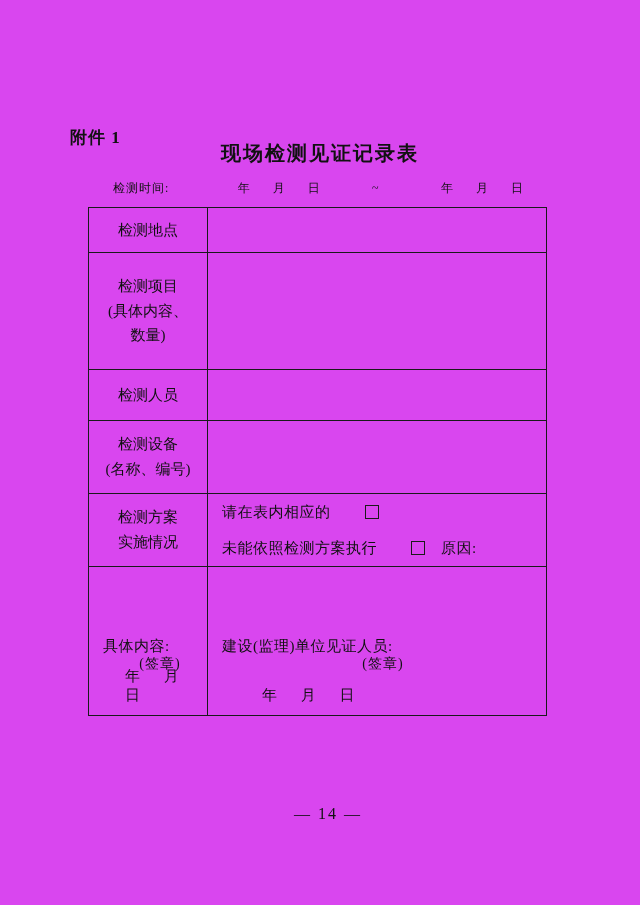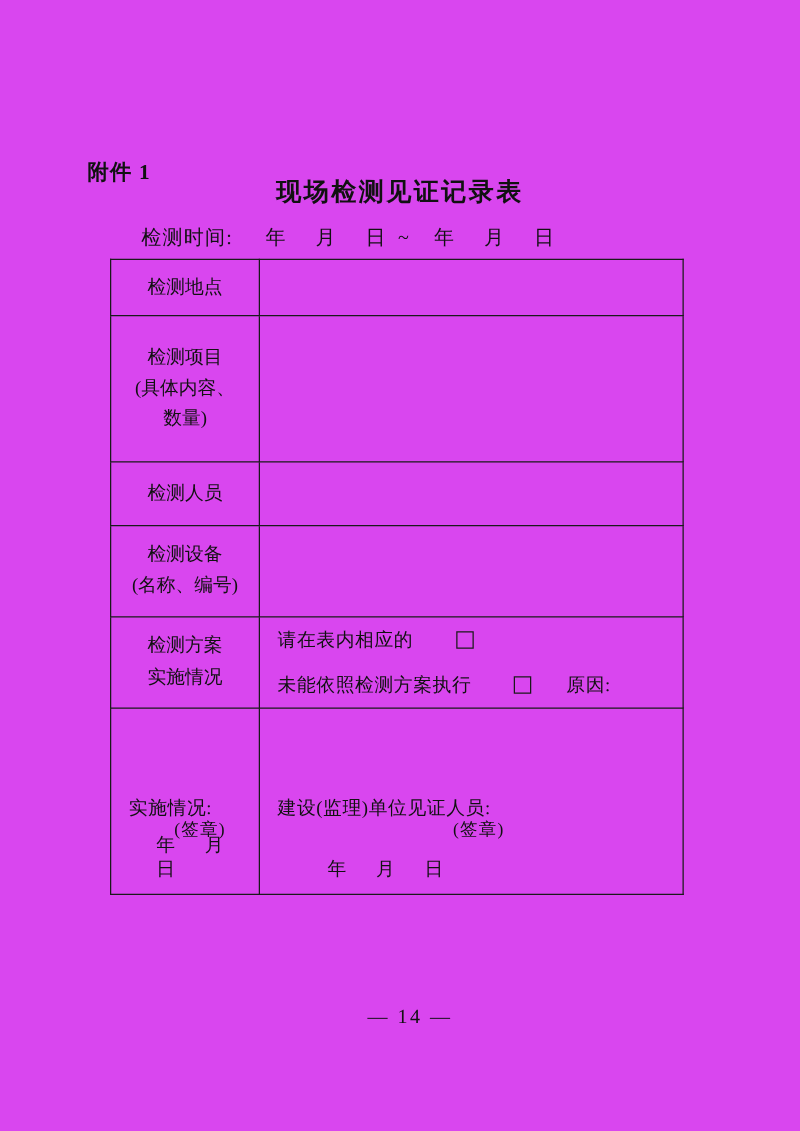--- a/index.html
+++ b/index.html
@@ -38,23 +38,24 @@
     text-align: center;
     font-size: 20px;
     font-weight: bold;
     letter-spacing: 2px;
   }
   .time-row {
     position: absolute;
     left: 113px;
     top: 180px;
     width: 420px;
-    font-size: 16px;
+    font-size: 12px;
     display: flex;
     align-items: baseline;
+    justify-content: space-between;
   }
   .time-row .lbl {
     letter-spacing: 1px;
   }
   .time-row .slot {
     display: inline-block;
     letter-spacing: 10px;
     margin-left: 26px;
   }
   .time-row .tilde {
@@ -107,21 +108,21 @@
   .scheme-line .txt { letter-spacing: 0.5px; }
   .checkbox {
     display: inline-block;
     width: 12px;
     height: 12px;
     border: 1px solid #1a1a1a;
     margin-left: 34px;
     vertical-align: middle;
   }
   .reason {
-    margin-left: 28px;
+    margin-left: 16px;
     letter-spacing: 0.5px;
   }
 
   .sign-cell {
     height: 148px;
     vertical-align: top;
     position: relative;
   }
   .sign-cell .sign-title {
     font-size: 15px;
@@ -225,21 +226,21 @@
         </div>
         <div class="scheme-line">
           <span class="txt">未能依照检测方案执行</span>
           <span class="checkbox"></span>
           <span class="reason">原因:</span>
         </div>
       </td>
     </tr>
     <tr>
       <td class="sign-cell left" colspan="1" style="width:228px;">
-        <div class="sign-title">实施情况:</div>
+        <div class="sign-title">具体内容:</div>
         <div class="seal">(签章)</div>
         <div class="date-line">年 月 日</div>
       </td>
       <td class="sign-cell right">
         <div class="sign-title">建设(监理)单位见证人员:</div>
         <div class="seal">(签章)</div>
         <div class="date-line">年 月 日</div>
       </td>
     </tr>
   </tbody>

